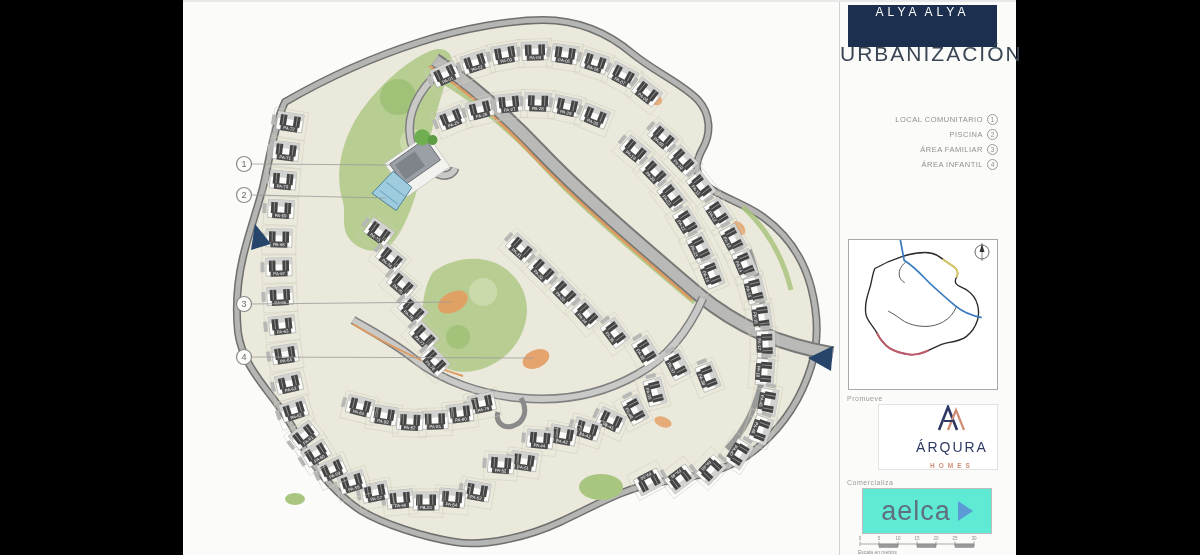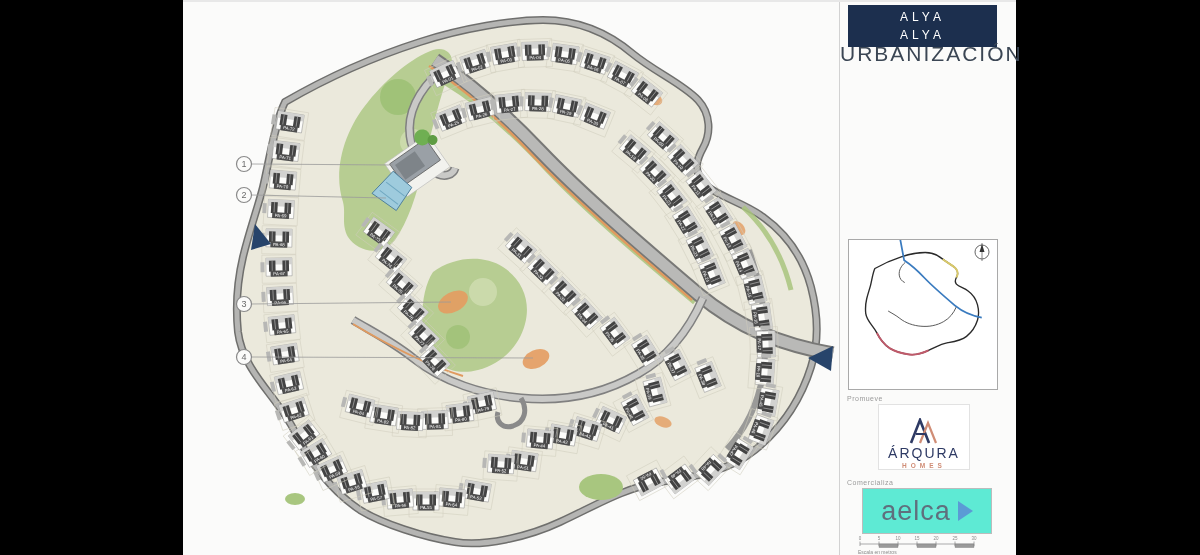--- a/index.html
+++ b/index.html
@@ -5,32 +5,32 @@
   html,body{margin:0;padding:0;background:#000;}
   .stage{position:relative;width:1200px;height:555px;background:#000;overflow:hidden;
          font-family:"Liberation Sans", sans-serif;}
   .sheet{position:absolute;left:183px;top:0;width:833px;height:555px;background:#fbfbfa;
          border-top:2px solid #e8e8e8;}
   .plan-svg{position:absolute;left:0;top:0;}
   .divider{position:absolute;left:656px;top:0;width:1px;height:555px;background:#d2d2d2;}
   .sidebar{position:absolute;left:657px;top:0;width:176px;height:555px;}
   .project-box{position:absolute;left:8px;top:3px;width:149px;height:42px;background:#1c2f4e;
                color:#fff;text-align:center;letter-spacing:4px;font-size:12px;
-               display:flex;flex-direction:column;justify-content:center;gap:4px;font-weight:300;}
+               display:flex;flex-direction:row;justify-content:center;gap:4px;font-weight:300;}
   .urb-title{position:absolute;left:0;top:40px;width:165px;text-align:center;font-size:21px;
              color:#3b4654;letter-spacing:2px;font-weight:400;}
   .legend{position:absolute;right:18px;top:112px;display:flex;flex-direction:column;gap:4px;align-items:flex-end;}
   .lg-row{display:flex;align-items:center;gap:4px;}
   .lg-label{font-size:7.5px;color:#8f8f8f;letter-spacing:.5px;}
   .lg-num{width:9px;height:9px;border:1px solid #9a9a9a;border-radius:50%;font-size:6.5px;
           color:#8f8f8f;display:flex;align-items:center;justify-content:center;}
   .minimap-box{position:absolute;left:8px;top:237px;width:148px;height:149px;border:1px solid #a9a9a9;background:#fff;}
   .small-label{position:absolute;left:7px;font-size:7px;color:#9a9a9a;letter-spacing:.5px;}
   .arqura-box{position:absolute;left:38px;top:402px;width:90px;height:64px;border:1px solid #e2e2e2;
-              background:#fff;display:flex;flex-direction:column;align-items:center;justify-content:flex-end;gap:1px;}
+              background:#fff;display:flex;flex-direction:column;align-items:center;justify-content:space-between;gap:1px;padding-left:28px;}
   .arqura-name{font-size:14px;color:#2e3a64;letter-spacing:2px;font-weight:400;}
   .arqura-sub{font-size:6.5px;color:#d08d76;letter-spacing:4px;font-weight:700;}
   .aelca-box{position:absolute;left:22px;top:486px;width:128px;height:44px;border:1px solid #bcbcbc;
              background:#5eead4;display:flex;align-items:center;justify-content:center;gap:7px;}
   .aelca-name{font-size:27px;color:#5f6f7d;font-weight:400;letter-spacing:1px;}
   .aelca-tri{width:0;height:0;border-left:15px solid #5b9bd5;border-top:10px solid transparent;border-bottom:10px solid transparent;}
   .scalebar{position:absolute;left:16px;top:533px;}
   .scale-caption{position:absolute;left:18px;top:547px;font-size:5px;color:#8a8a8a;}
 </style>
 </head>
@@ -1149,20 +1149,38 @@
 
     <div class="sidebar">
 
       <div class="project-box">
         <div>ALYA</div>
         <div>ALYA</div>
       </div>
 
       <div class="urb-title">URBANIZACIÓN</div>
 
+      <div class="legend">
+          <div class="lg-row">
+            <span class="lg-label">LOCAL COMUNITARIO</span>
+            <span class="lg-num">1</span>
+          </div>
+          <div class="lg-row">
+            <span class="lg-label">PISCINA</span>
+            <span class="lg-num">2</span>
+          </div>
+          <div class="lg-row">
+            <span class="lg-label">ÁREA FAMILIAR</span>
+            <span class="lg-num">3</span>
+          </div>
+          <div class="lg-row">
+            <span class="lg-label">ÁREA INFANTIL</span>
+            <span class="lg-num">4</span>
+          </div>
+        </div>
 
       <div class="minimap-box">
         <svg width="146" height="147" viewBox="0 0 146 147">
           <g transform="translate(6 9) scale(0.195)">
             <path d="M102,100 C140,78 190,55 237,40 C280,26 330,18 360,18 C400,18 430,35 450,52
               C472,70 500,82 515,98 C528,112 528,132 520,146 C514,157 510,168 520,180
               C532,194 560,200 580,215 C605,233 620,255 628,285 C635,312 636,340 628,365
               C618,397 600,425 572,448 C545,470 510,475 477,480 C440,486 410,505 377,520
               C345,535 300,545 272,540 C240,535 200,522 177,508 C150,490 128,462 112,430
               C95,395 60,370 55,330 C52,300 56,272 60,255 C66,230 75,205 80,185 C86,160 92,120 102,100 Z" fill="#ffffff" stroke="#2a2a2a" stroke-width="7"></path>

